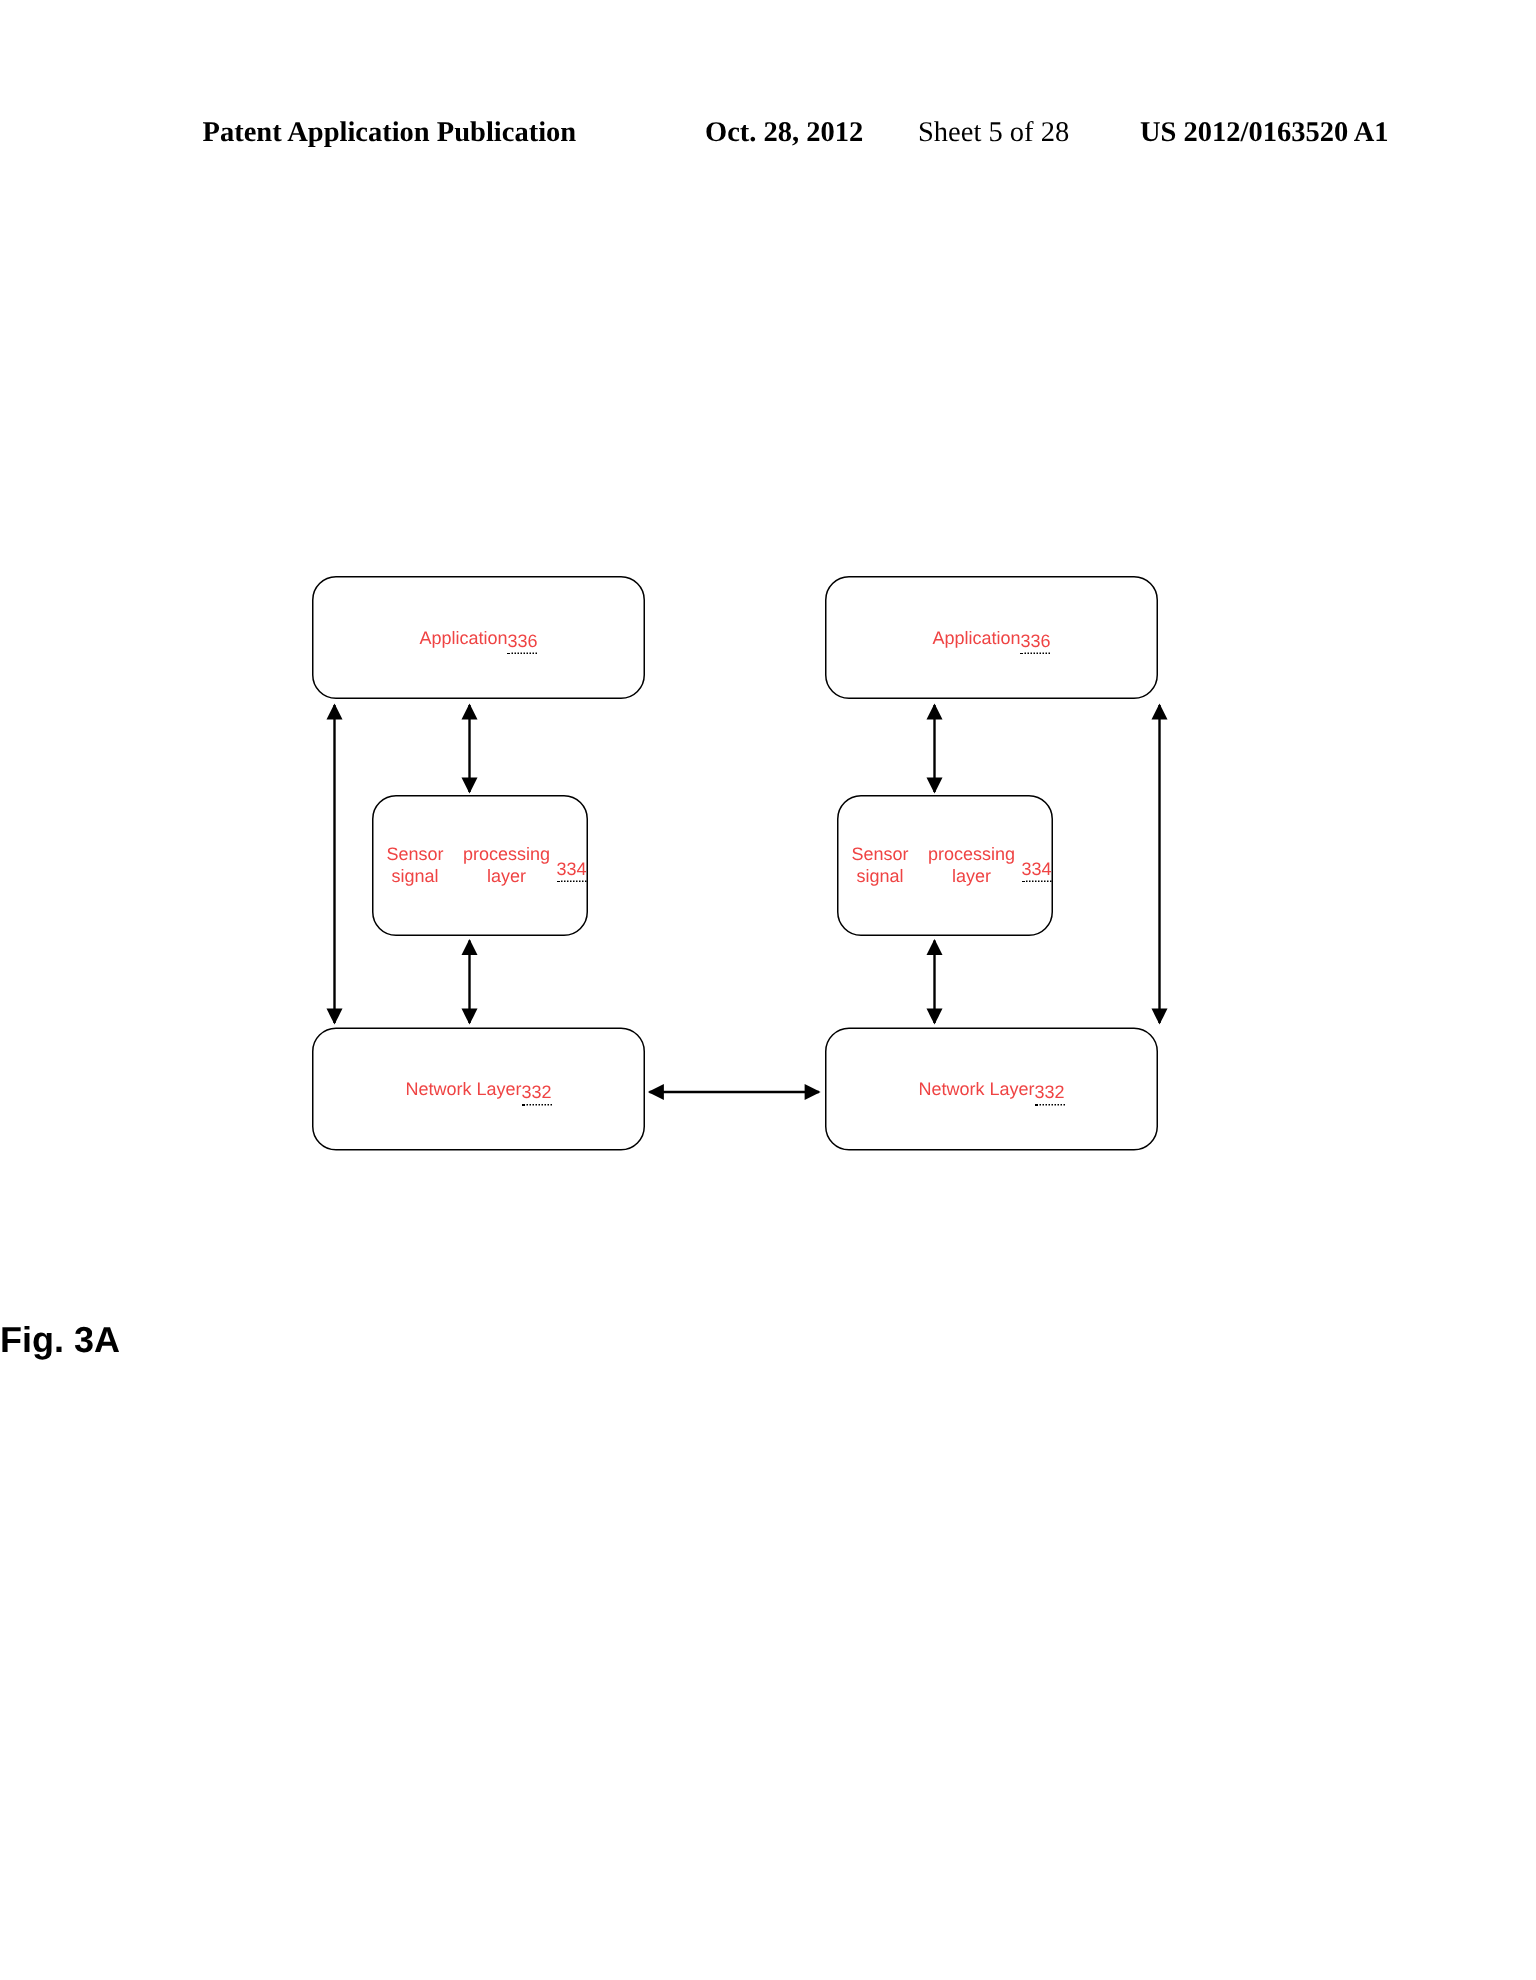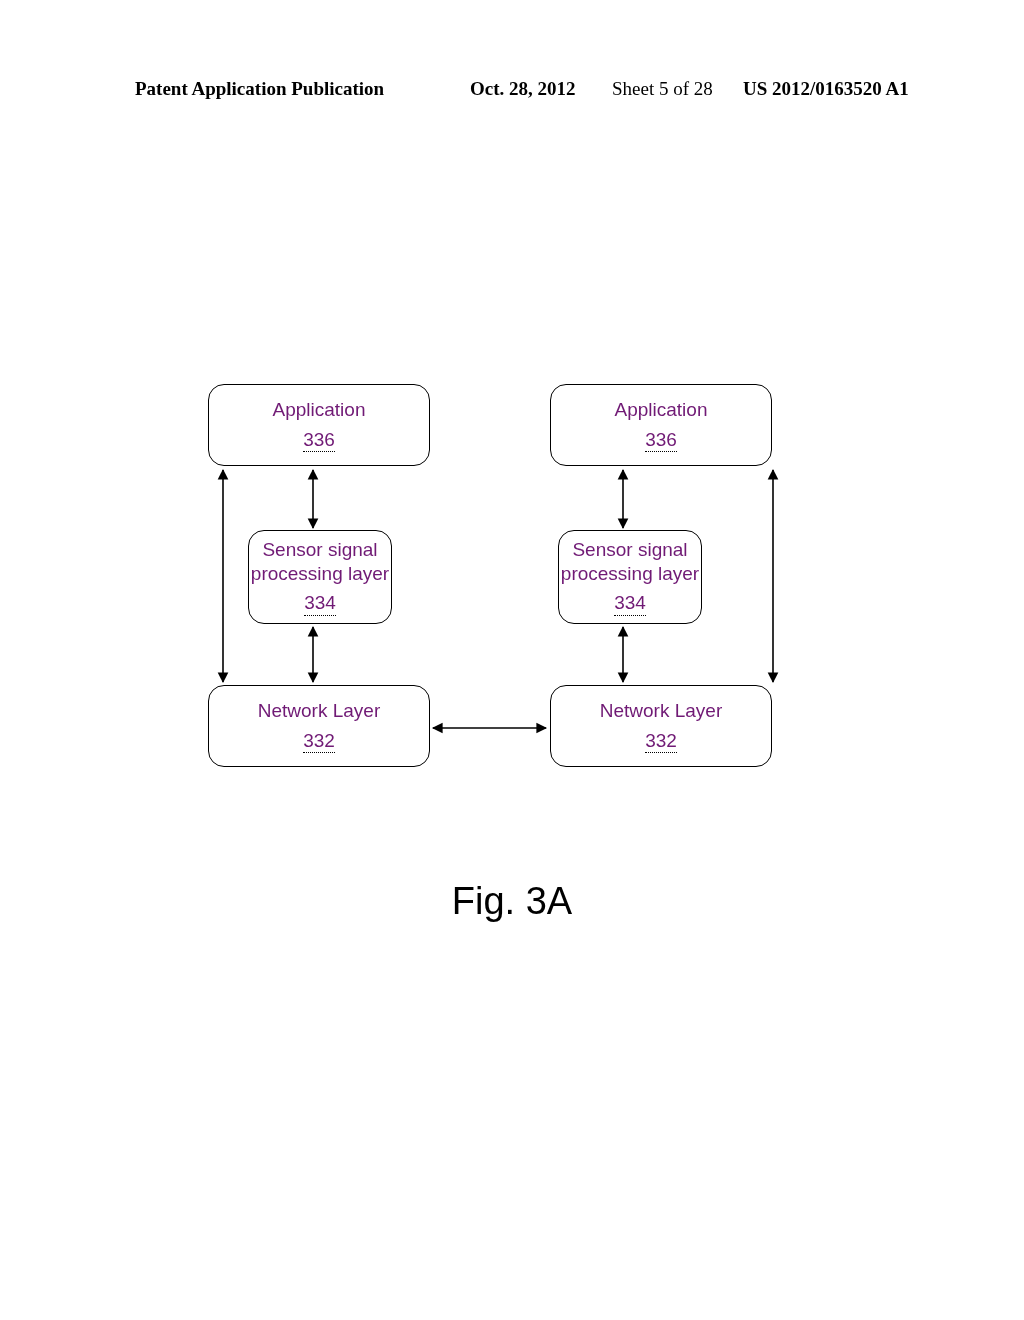--- a/index.html
+++ b/index.html
@@ -34,21 +34,21 @@
     position: absolute;
     left: 470px;
   }
   .header .sheet {
     position: absolute;
     left: 612px;
     font-weight: normal;
   }
   .header .patnum {
     position: absolute;
-    left: 743px;
+    left: 760px;
   }
 
   .diagram-wrap {
     position: absolute;
     left: 200px;
     top: 380px;
     width: 605px;
     height: 430px;
   }
   svg {
@@ -58,42 +58,42 @@
     width: 605px;
     height: 430px;
     overflow: visible;
   }
   .node {
     position: absolute;
     border: 1.8px solid #000;
     border-radius: 16px;
     background: #fff;
     font-family: Arial, Helvetica, sans-serif;
-    font-size: 19px;
+    font-size: 12px;
     text-align: center;
     display: flex;
-    flex-direction: column;
     justify-content: center;
     align-items: center;
     line-height: 1.25;
-    color: #701a75;
+    color: #ef4444;
   }
   .node .num {
     margin-top: 6px;
     border-bottom: 1px dotted #000;
   }
   .fig-label {
     position: absolute;
     left: 0;
     right: 0;
     top: 880px;
-    text-align: center;
+    text-align: left;
     font-family: Arial, Helvetica, sans-serif;
-    font-size: 38px;
+    font-size: 24px;
     color: #000;
+    font-weight: bold;
   }
 </style>
 </head>
 <body>
 
 <div class="page">
 
   <div class="header">
     <span class="pub">Patent Application Publication</span>
     <span class="date">Oct. 28, 2012</span>

